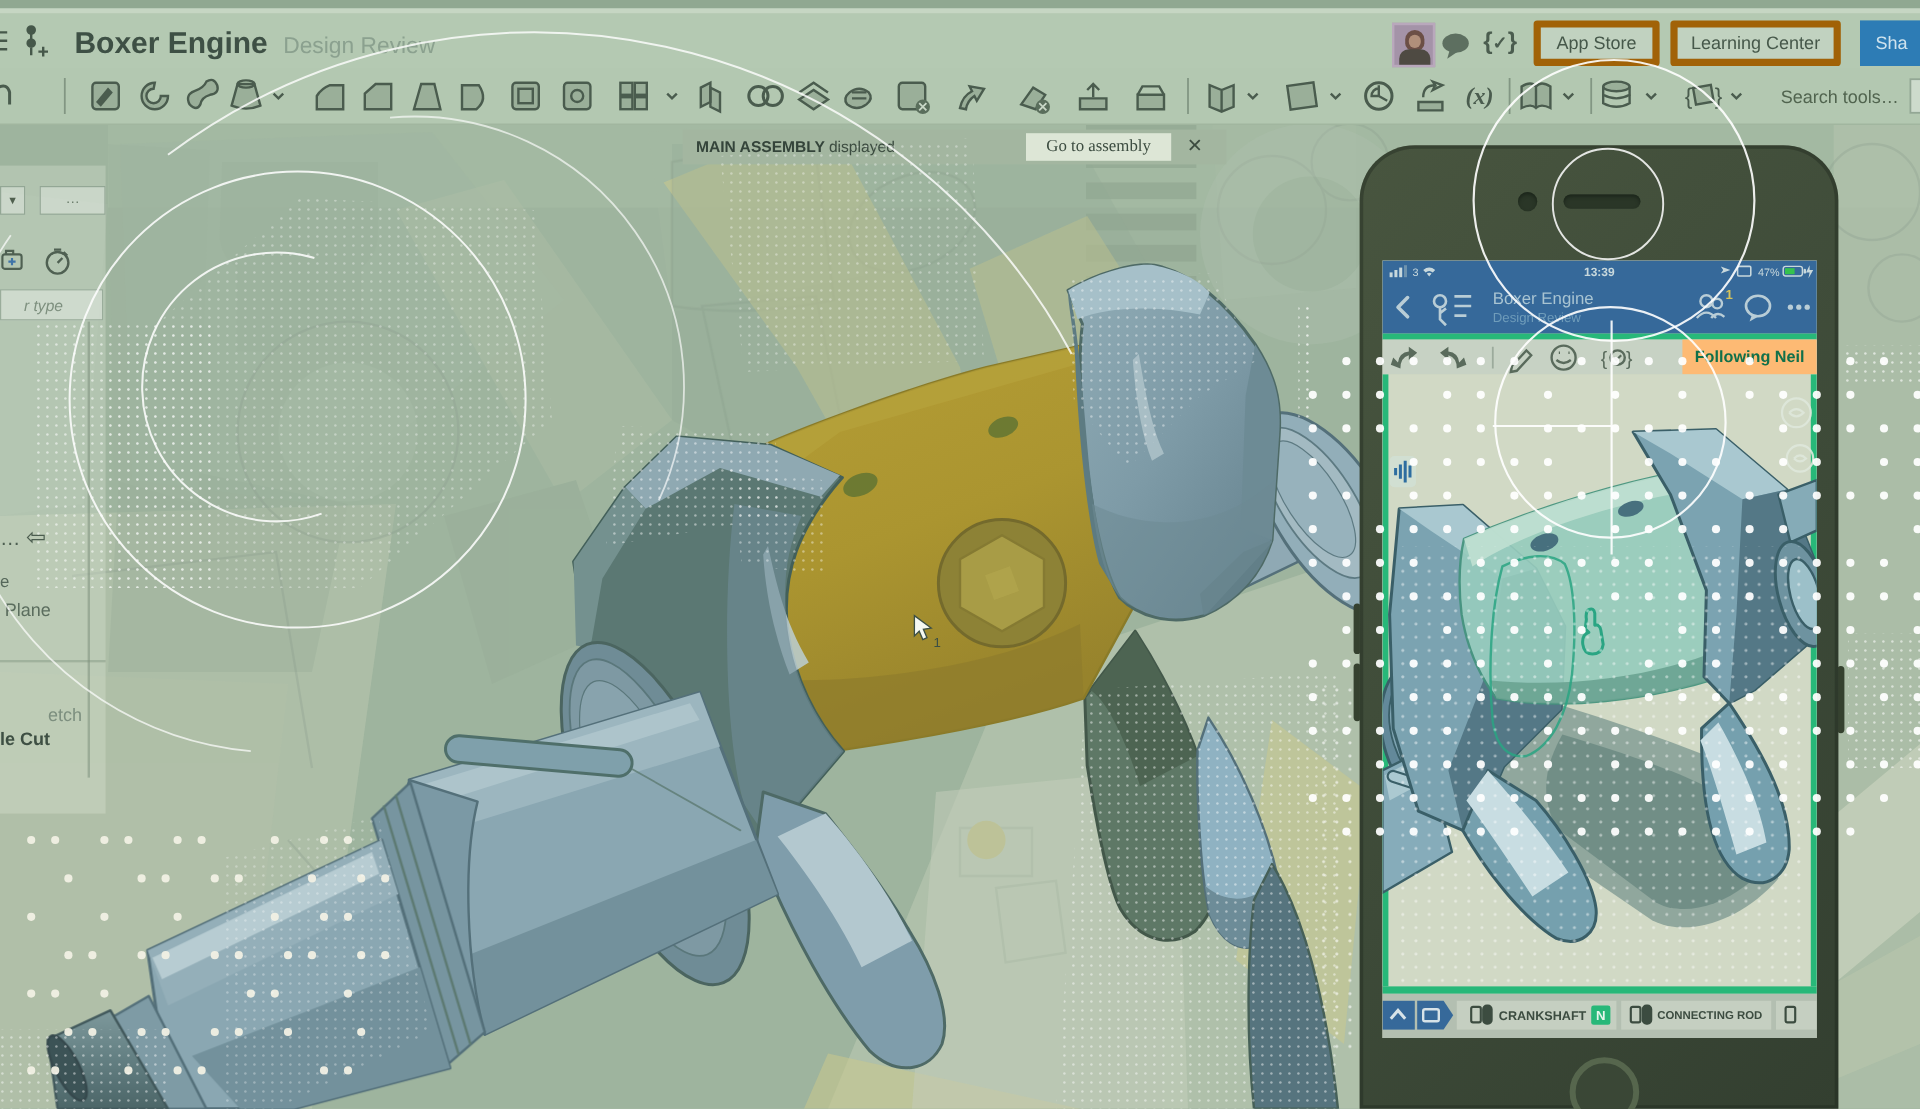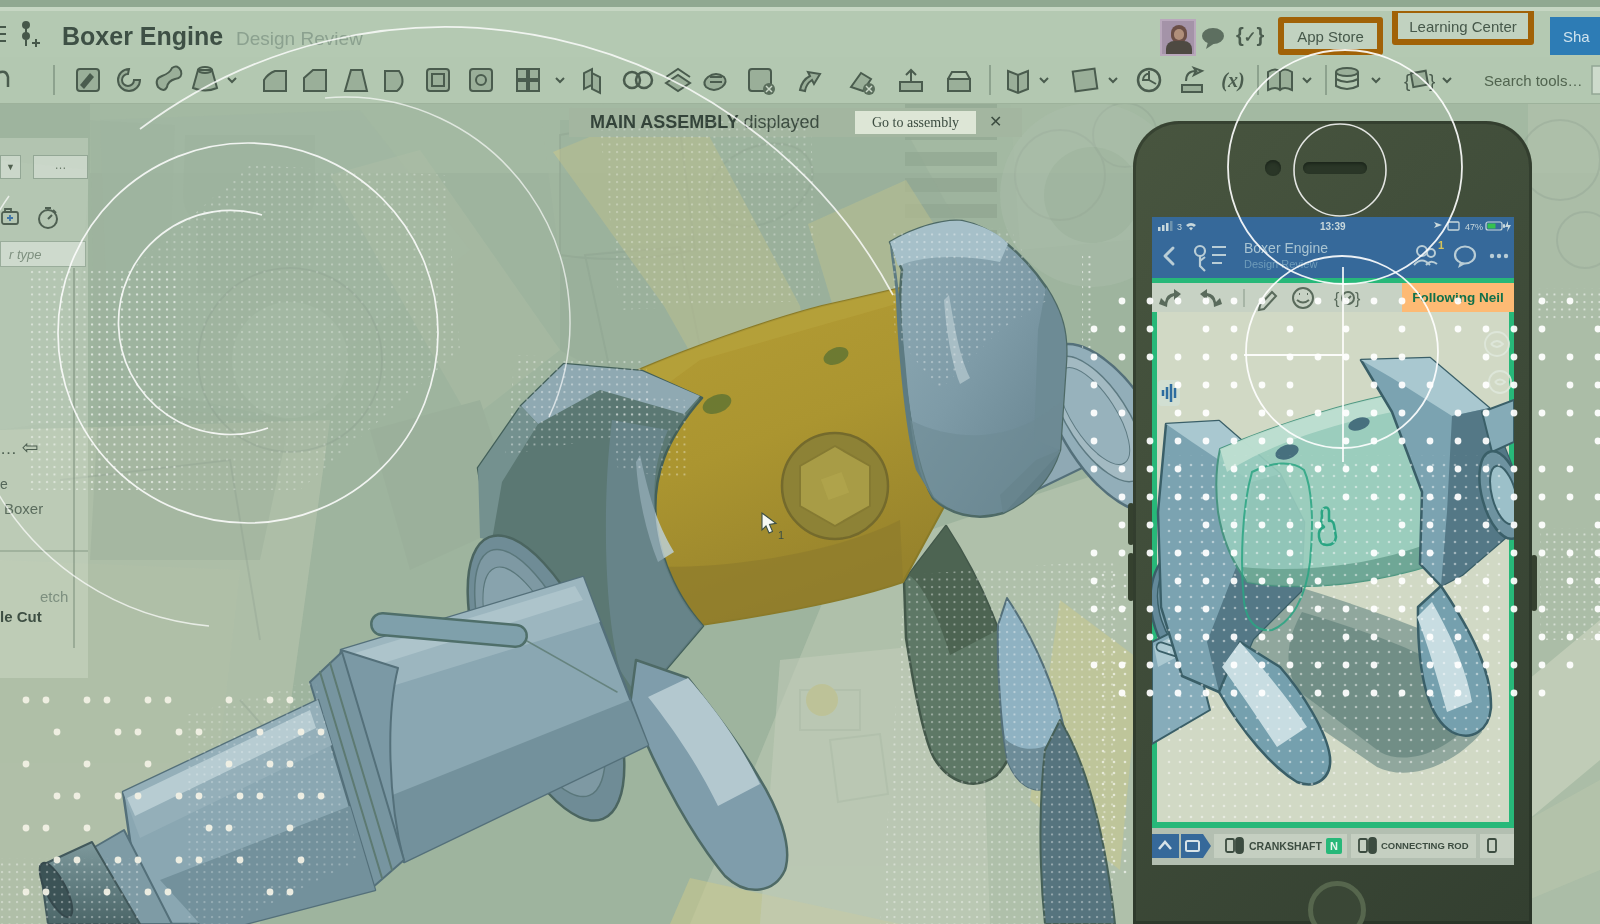--- a/index.html
+++ b/index.html
@@ -206,21 +206,21 @@
     <div class="abs" style="left:4px;top:20px;width:26px;height:15px;background:#4e4a42;border-radius:8px 8px 0 0;"></div>
   </div>
 
   <svg class="abs" style="left:1200px;top:26px;" width="28" height="26" viewBox="0 0 28 26">
     <ellipse cx="13" cy="10" rx="11" ry="8" fill="#5d6f60"></ellipse>
     <path d="M8,16 L6,23 L15,17 Z" fill="#5d6f60"></path>
   </svg>
 
   <div class="abs" style="left:1236px;top:24px;font-size:20px;color:#4b5d4f;font-weight:bold;">{<span style="font-size:15px;">✓</span>}</div>
   <div class="btn abs" style="left:1278px;top:17px;width:105px;height:38px;box-sizing:border-box;">App Store</div>
-  <div class="btn abs" style="left:1392px;top:7px;width:142px;height:38px;box-sizing:border-box;">Learning Center</div>
+  <div class="btn abs" style="left:1392px;top:17px;width:142px;height:38px;box-sizing:border-box;">Learning Center</div>
   <div class="abs" style="left:1550px;top:17px;width:50px;height:38px;background:#2d7cb5;color:#cfe3ee;font-size:15px;display:flex;align-items:center;padding-left:13px;">Sha</div>
 </div>
 <div id="toolbar">
   <svg id="tbicons" width="1600" height="46" viewBox="0 0 1600 46" style="position:absolute;left:0;top:0">
 <path d="M-2,16 q8,-4 10,4 v10" fill="none" stroke="#4a5c4e" stroke-width="2.5"></path>
 <line x1="54" y1="8" x2="54" y2="38" stroke="rgba(90,110,92,0.55)" stroke-width="1.5"></line>
 <rect x="77" y="12" width="22" height="22" rx="3" fill="rgba(95,118,98,0.30)" stroke="#4a5c4e" stroke-width="2"></rect>
       <path d="M80,28 l10,-12 l4,4 l-10,12 z" fill="#4a5c4e" stroke="none"></path>
 <path d="M129,12 a11,11 0 1 0 11,11 l-6,0 a6,6 0 1 1 -6,-6 z" fill="rgba(95,118,98,0.30)" stroke="#4a5c4e" stroke-width="2"></path>
 <path d="M158,30 q-4,-8 4,-11 q8,-3 10,-8 q6,-4 9,3 q2,7 -6,8 q-7,2 -8,8 q-3,6 -9,0 z" fill="rgba(95,118,98,0.30)" stroke="#4a5c4e" stroke-width="2"></path>
@@ -293,39 +293,39 @@
 <path d="M1372,21 l4,4 l4,-4" fill="none" stroke="#4a5c4e" stroke-width="2"></path>
 <text x="1404" y="30" font-size="19" fill="#4a5c4e" font-family="Liberation Sans,sans-serif">{</text>
 <rect x="1412" y="15" width="15" height="14" fill="rgba(95,118,98,0.30)" stroke="#4a5c4e" stroke-width="2" transform="rotate(-10 1419 22)"></rect>
 <text x="1429" y="30" font-size="19" fill="#4a5c4e" font-family="Liberation Sans,sans-serif">}</text>
 <path d="M1443,21 l4,4 l4,-4" fill="none" stroke="#4a5c4e" stroke-width="2"></path>
 <text x="1484" y="29" font-size="15" fill="#51644f">Search tools…</text>
 <rect x="1592" y="9" width="20" height="28" fill="rgba(255,255,255,0.35)" stroke="#93a795" stroke-width="1.5"></rect>
 </svg>
 </div>
 <div id="notif">
-  <span style="margin-left:21px;font-size:18px;color:#34443a;font-weight:bold;text-align:right;">MAIN ASSEMBLY <span style="font-weight:normal;color:#3c4c40;">displayed</span></span>
+  <span style="margin-left:11px;font-size:13px;color:#34443a;font-weight:bold;text-align:right;">MAIN ASSEMBLY <span style="font-weight:normal;color:#3c4c40;">displayed</span></span>
   <div class="abs" style="left:286px;top:3px;width:121px;height:23px;background:#dde6d6;color:#3c4c40;font-size:14px;display:flex;align-items:center;justify-content:center;font-family:Liberation Serif, serif;">Go to assembly</div>
   <div class="abs" style="left:420px;top:4px;font-size:16px;color:#3c4c40;">✕</div>
 </div>
 <div id="sidebar">
   <div class="abs" style="left:0px;top:17px;width:19px;height:22px;border:1px solid #93a795;background:rgba(255,255,255,0.3);color:#50604f;font-size:9px;text-align:center;line-height:22px;">▼</div>
   <div class="abs" style="left:33px;top:17px;width:53px;height:22px;border:1px solid #93a795;background:rgba(255,255,255,0.3);color:#6b7d6b;font-size:12px;text-align:center;line-height:18px;">…</div>
   <svg class="abs" style="left:0px;top:68px" width="88" height="28" viewBox="0 0 88 28">
     <rect x="2" y="6" width="16" height="12" rx="2" fill="none" stroke="#4f6052" stroke-width="1.8"></rect>
     <path d="M5,6 v-3 h6 v3" fill="none" stroke="#4f6052" stroke-width="1.8"></path>
     <path d="M7,12 h6 M10,9 v6" stroke="#3f74a8" stroke-width="1.8"></path>
     <circle cx="48" cy="13" r="9" fill="none" stroke="#4f6052" stroke-width="2"></circle>
     <path d="M48,13 L52,9 M45,2 h6 M53,4 l3,3" stroke="#4f6052" stroke-width="2" fill="none"></path>
   </svg>
-  <div class="abs" style="left:0px;top:103px;width:86px;height:26px;border:1px solid #9aad9b;background:rgba(255,255,255,0.35);color:#7e907f;font-size:13px;font-style:italic;line-height:26px;padding-left:8px;box-sizing:border-box;">r type</div>
+  <div class="abs" style="left:0px;top:103px;width:86px;height:26px;border:1px solid #9aad9b;background:rgba(255,255,255,0.35);color:#7e907f;font-size:13px;font-style:italic;line-height:26px;padding-left:19px;box-sizing:border-box;">r type</div>
   <div class="abs" style="left:73px;top:130px;width:2px;height:380px;background:rgba(120,140,120,0.5);"></div>
   <div class="abs" style="left:0px;top:297px;color:#4c5e50;font-size:17px;">… <span style="font-size:20px;">⇦</span></div>
   <div class="abs" style="left:0px;top:338px;color:#55675a;font-size:14px;">e</div>
-  <div class="abs" style="left:4px;top:362px;color:#5b6d5e;font-size:15px;">Boxer</div>
+  <div class="abs" style="left:4px;top:362px;color:#5b6d5e;font-size:15px;">Plane</div>
   <div class="abs" style="left:0px;top:412px;width:88px;height:2px;background:rgba(120,140,120,0.4);"></div>
   <div class="abs" style="left:0px;top:450px;color:#7d8f7f;font-size:15px;margin-left:40px;">etch</div>
   <div class="abs" style="left:0px;top:470px;color:#3e4f43;font-size:15px;font-weight:bold;">le Cut</div>
 </div>
 
 <div id="phone">
 
   <div class="abs" style="left:-5px;top:382px;width:6px;height:42px;background:#35412f;border-radius:3px;"></div>
   <div class="abs" style="left:-5px;top:432px;width:6px;height:48px;background:#35412f;border-radius:3px;"></div>
   <div class="abs" style="left:398px;top:434px;width:6px;height:56px;background:#35412f;border-radius:3px;"></div>

